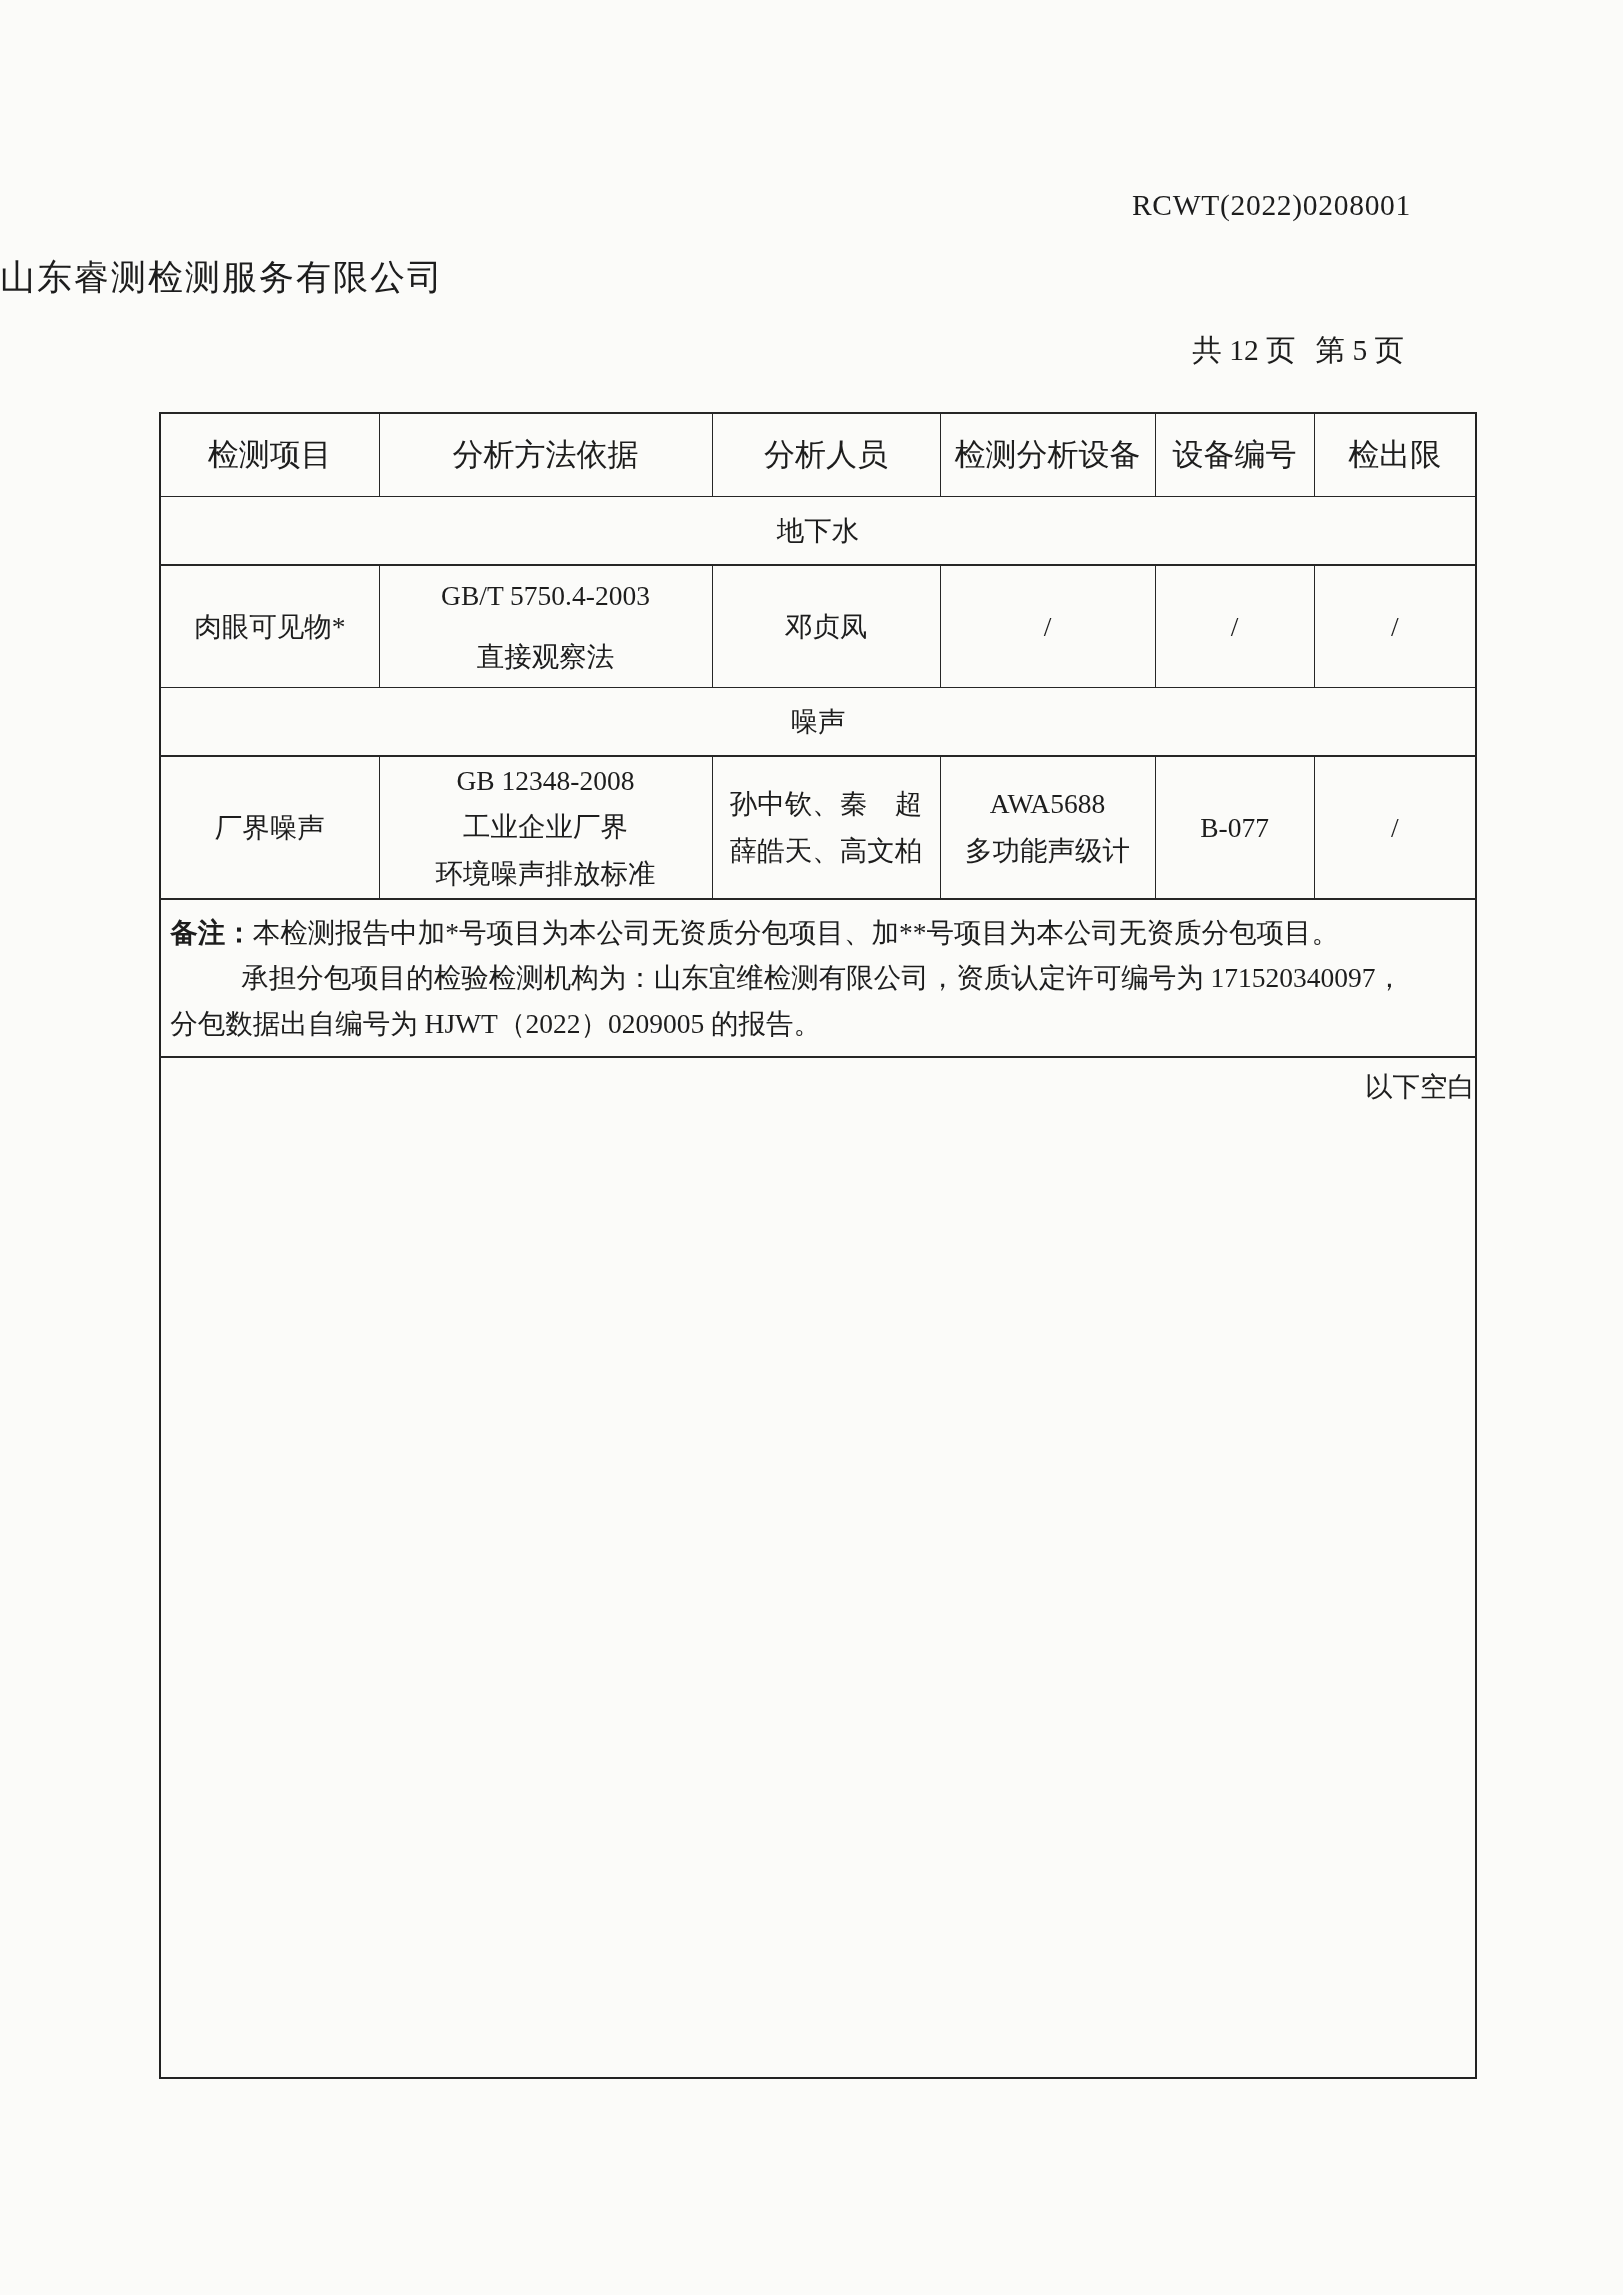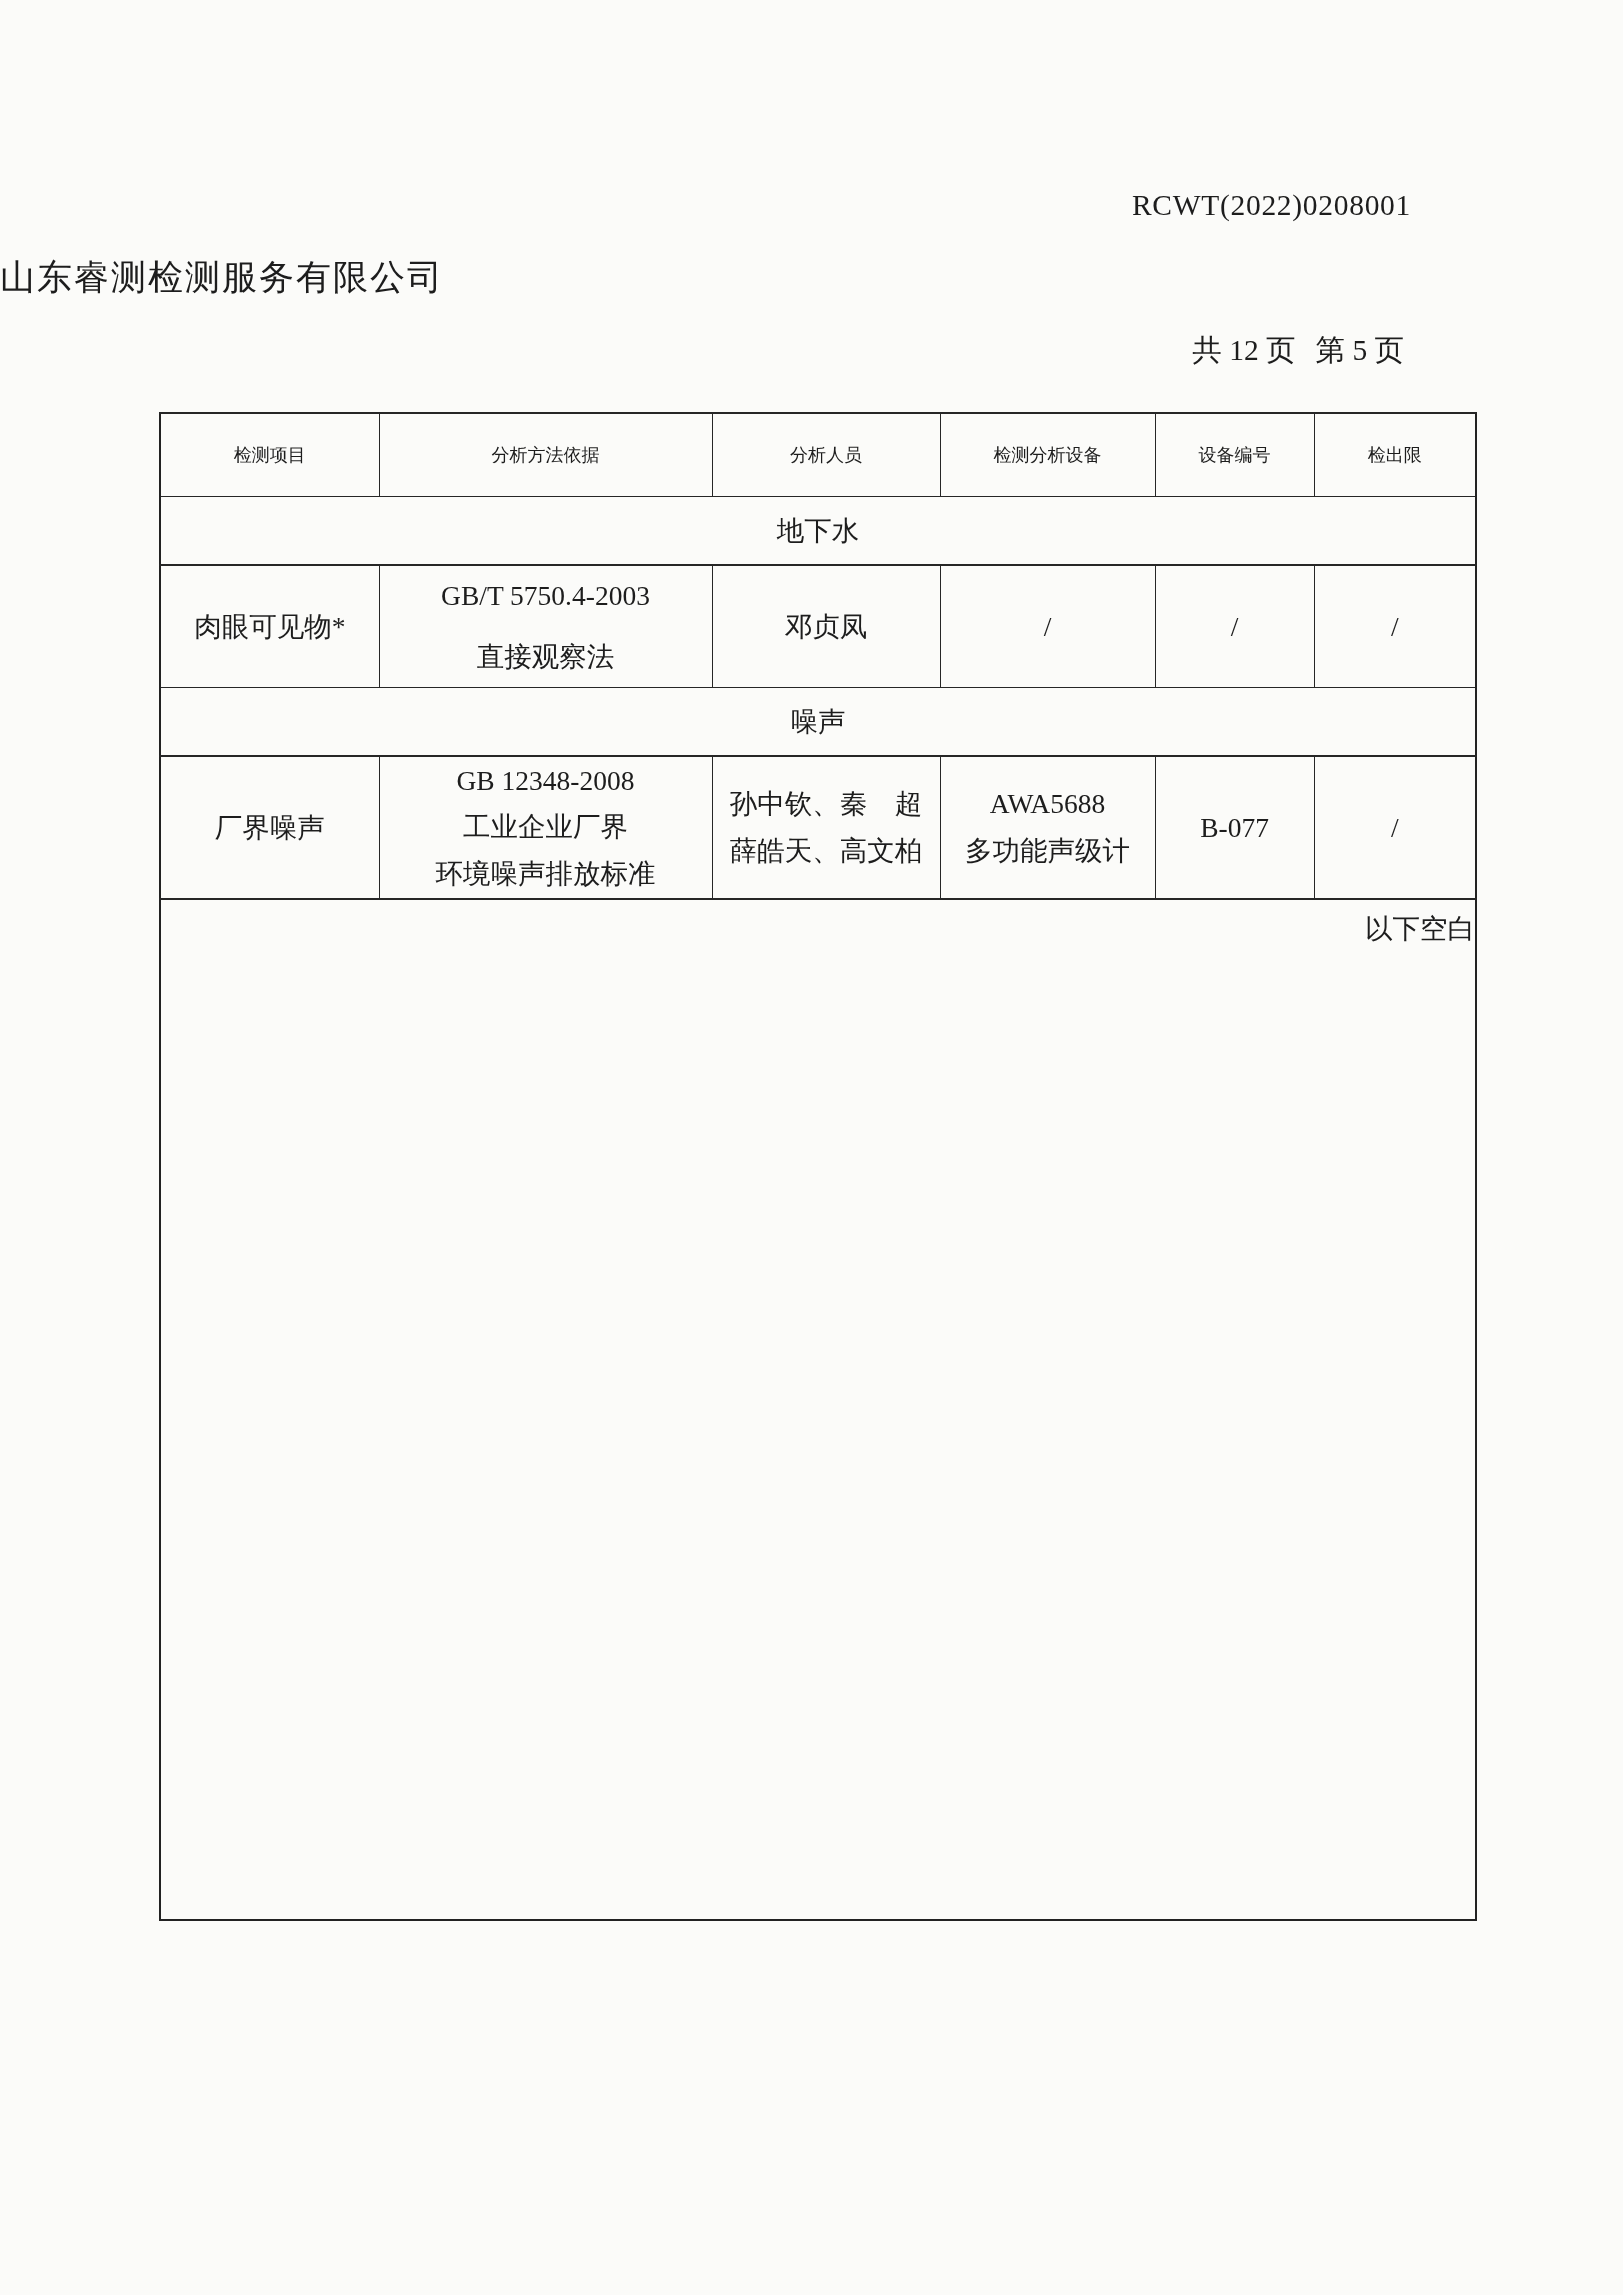--- a/index.html
+++ b/index.html
@@ -65,21 +65,21 @@
     table-layout: fixed;
     font-size: 27.5px;
   }
   table.report-table td {
     border: 1.3px solid #262626;
     text-align: center;
     vertical-align: middle;
     padding: 0;
     overflow: hidden;
   }
-  tr.r-head    td { height: 82px; font-size: 18px; margin-top: 20px; }
+  tr.r-head    td { height: 82px; font-size: 31px; margin-top: 20px; }
   tr.r-section td { height: 67px; }
   tr.r-data1   td { height: 113px; }
   tr.r-data2   td { height: 141px; }
   tr.r-notes   td { height: 143px; }
   tr.r-blank   td { height: 1008px; }
 
   td.ml { white-space: pre-line; }
   tr.r-data1 td.ml { line-height: 2.2; }
   tr.r-data2 td.ml { line-height: 1.68; }
 
@@ -160,20 +160,27 @@
 工业企业厂界
 环境噪声排放标准</td>
         <td class="ml">孙中钦、秦　超
 薛皓天、高文柏</td>
         <td class="ml">AWA5688
 多功能声级计</td>
         <td>B-077</td>
         <td>/</td>
       </tr>
 
+      <tr class="r-notes">
+        <td colspan="6">
+          <div class="note-line"><span class="note-label">备注：</span><span>本检测报告中加*号项目为本公司无资质分包项目、加**号项目为本公司无资质分包项目。</span></div>
+          <div class="note-line indent">承担分包项目的检验检测机构为：山东宜维检测有限公司，资质认定许可编号为 171520340097，</div>
+          <div class="note-line">分包数据出自编号为 HJWT（2022）0209005 的报告。</div>
+        </td>
+      </tr>
 
       <tr class="r-blank">
         <td colspan="6">以下空白</td>
       </tr>
     </tbody>
   </table>
 
 </div>
 
 

